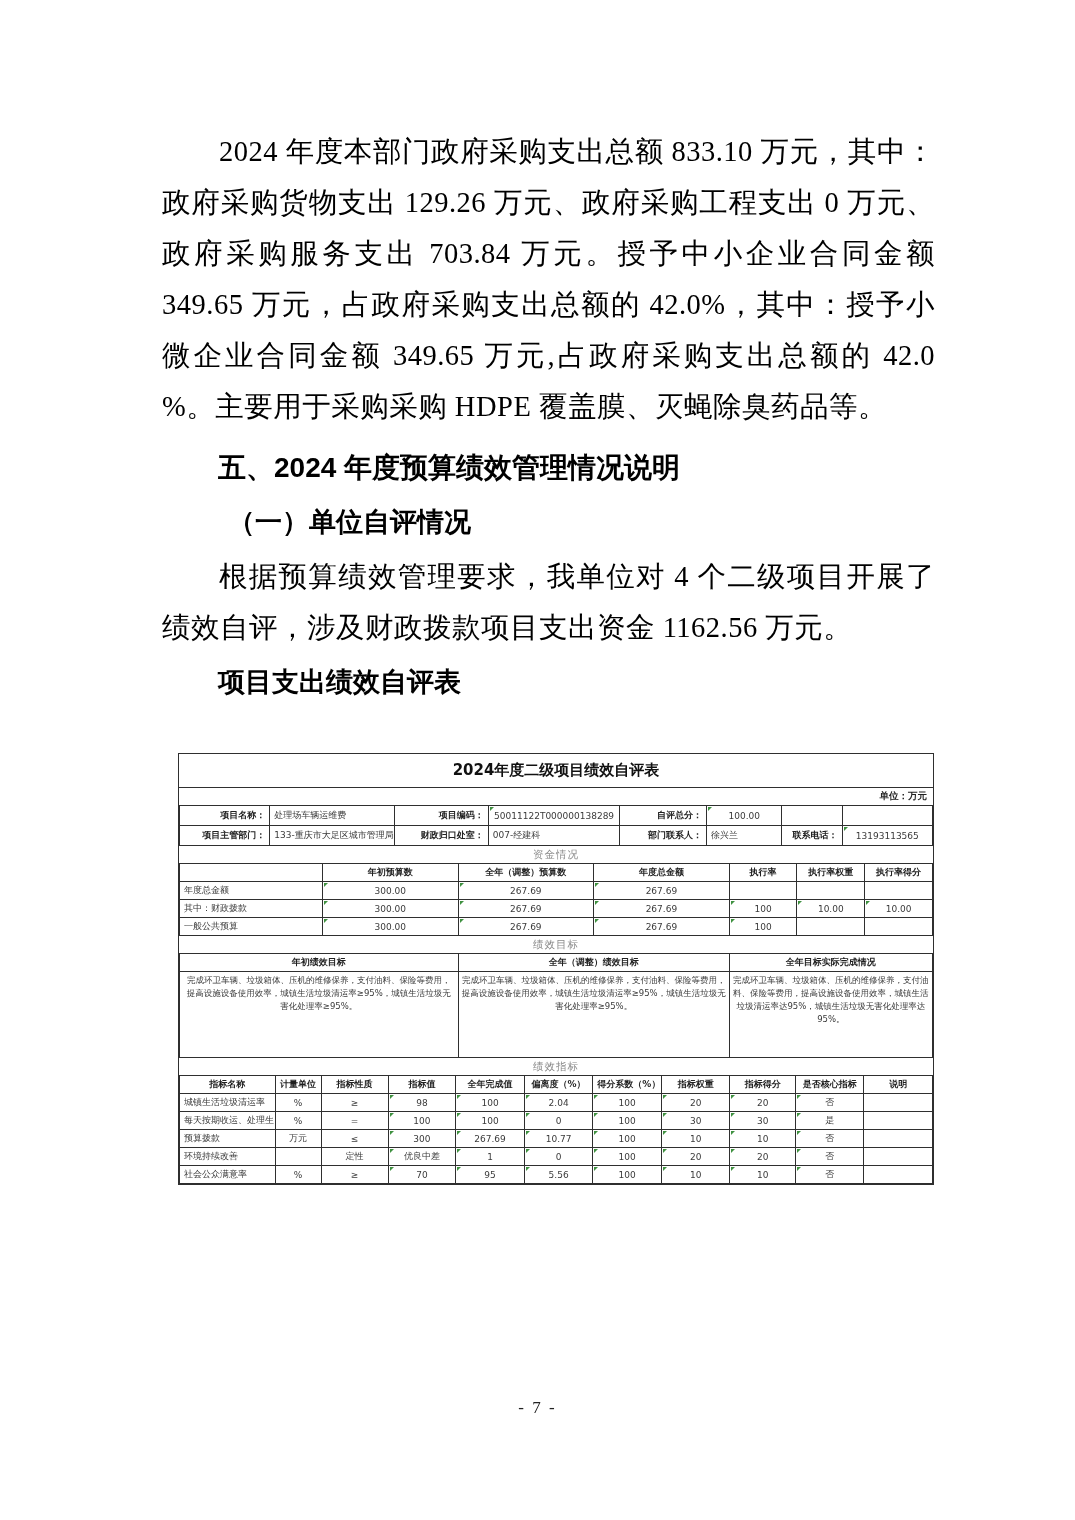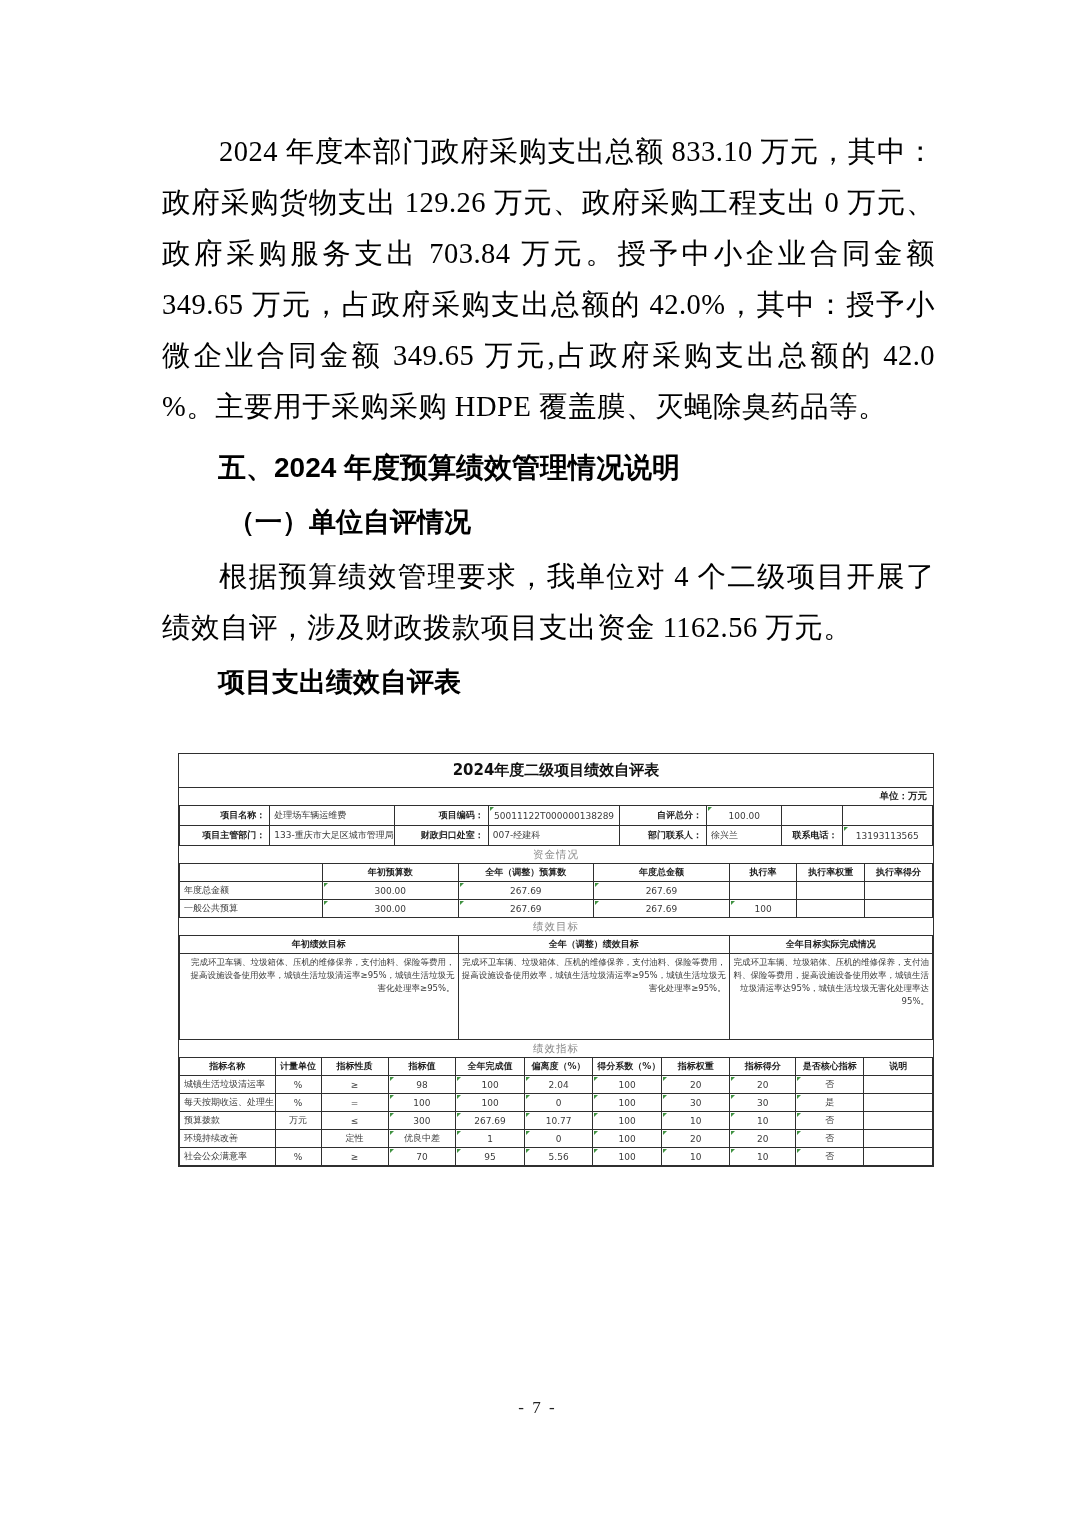--- a/index.html
+++ b/index.html
@@ -57,21 +57,21 @@
   .info-table td{height:20px;margin-top:44px;}
   .lab{text-align:right; font-weight:bold; color:#222;}
   .val{text-align:left;}
   .num{text-align:right;}
   .ctr{text-align:center;}
   .section-bar{
     height:17px; display:flex; align-items:center; justify-content:center;
     color:var(--section); font-size:10.5px; letter-spacing:1px;
   }
   .goals-table td.goal{
-    white-space:normal; vertical-align:top; text-align:right;
+    white-space:normal; vertical-align:top; text-align:center;
     font-size:8.5px; line-height:13px; height:86px; padding:2px 3px;
   }
   .gm{position:relative;text-align:center;}
   .gm::before{
     content:""; position:absolute; top:1px; left:1px; width:0; height:0;
     border-top:4px solid var(--green); border-right:4px solid transparent;
   }
   .page-number{
     position:absolute; left:0; right:0; top:1398px; text-align:center;
     font-size:17px; letter-spacing:2px; color:#222;
@@ -157,20 +157,29 @@
         <tr>
           <td class="val">年度总金额</td>
           <td class="num gm">300.00</td>
           <td class="num gm">267.69</td>
           <td class="num gm">267.69</td>
           <td class="num"></td>
           <td class="num"></td>
           <td class="num"></td>
         </tr>
         <tr>
+          <td class="val">其中：财政拨款</td>
+          <td class="num gm">300.00</td>
+          <td class="num gm">267.69</td>
+          <td class="num gm">267.69</td>
+          <td class="num gm">100</td>
+          <td class="val gm">10.00</td>
+          <td class="num gm">10.00</td>
+        </tr>
+        <tr>
           <td class="val">一般公共预算</td>
           <td class="num gm">300.00</td>
           <td class="num gm">267.69</td>
           <td class="num gm">267.69</td>
           <td class="num gm">100</td>
           <td class="num"></td>
           <td class="num"></td>
         </tr>
       </tbody>
         </table>

